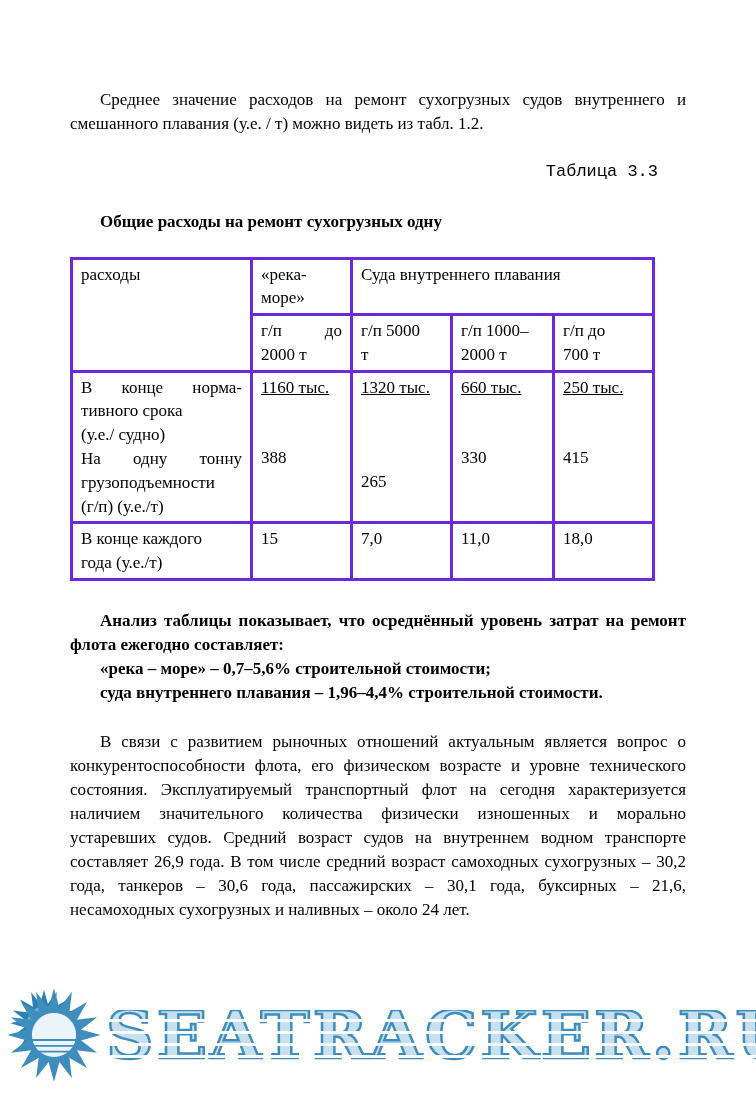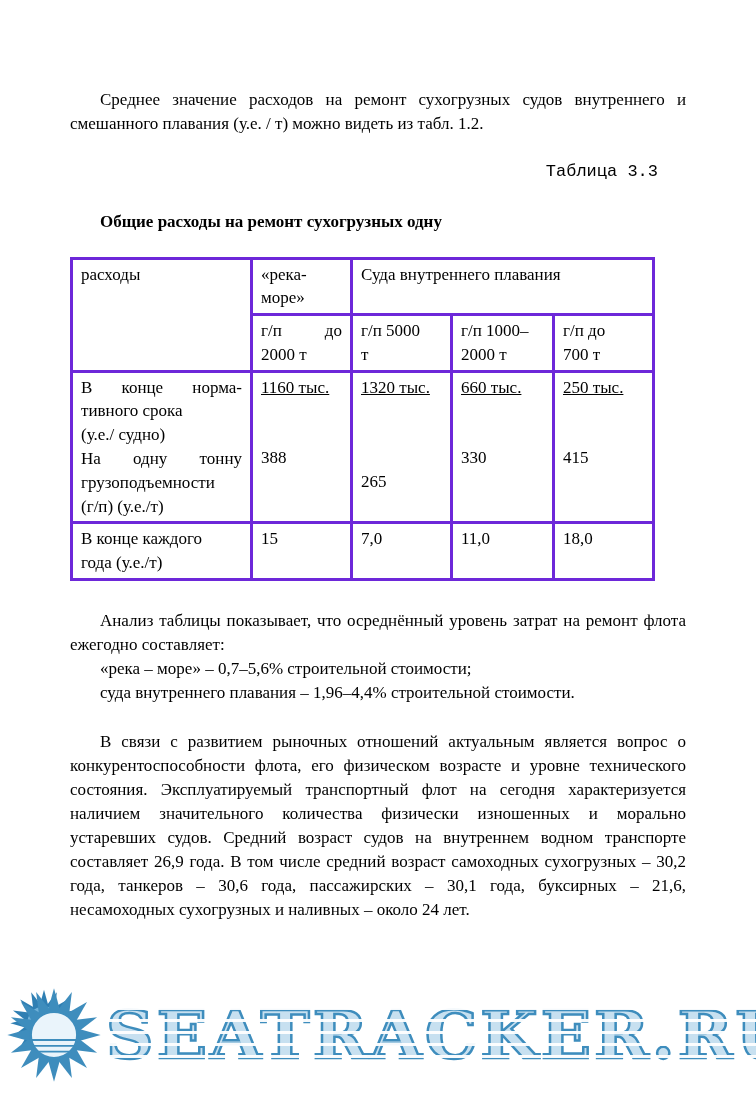--- a/index.html
+++ b/index.html
@@ -32,21 +32,21 @@
     text-align: left;
   }
   td.v-mid { vertical-align: middle; }
   td.center, .center { text-align: center; }
   .jline { text-align: justify; text-align-last: justify; }
   .val-top { min-height: 70px; text-decoration: underline; }
   .val-top.deep { min-height: 94px; }
   td.pad-b { padding-bottom: 6px; }
 
   .analysis { margin-top: 28px; }
-  .analysis p { text-align: justify; text-indent: 30px; }
+  .analysis p { text-align: justify; text-indent: 30px; font-weight: bold; }
   .body-block { margin-top: 24px; }
   .body-block p { text-align: justify; text-indent: 30px; }
 
   .watermark {
     position: absolute;
     left: 4px; right: 4px; bottom: 12px;
     height: 96px;
     display: flex;
     align-items: center;
   }

